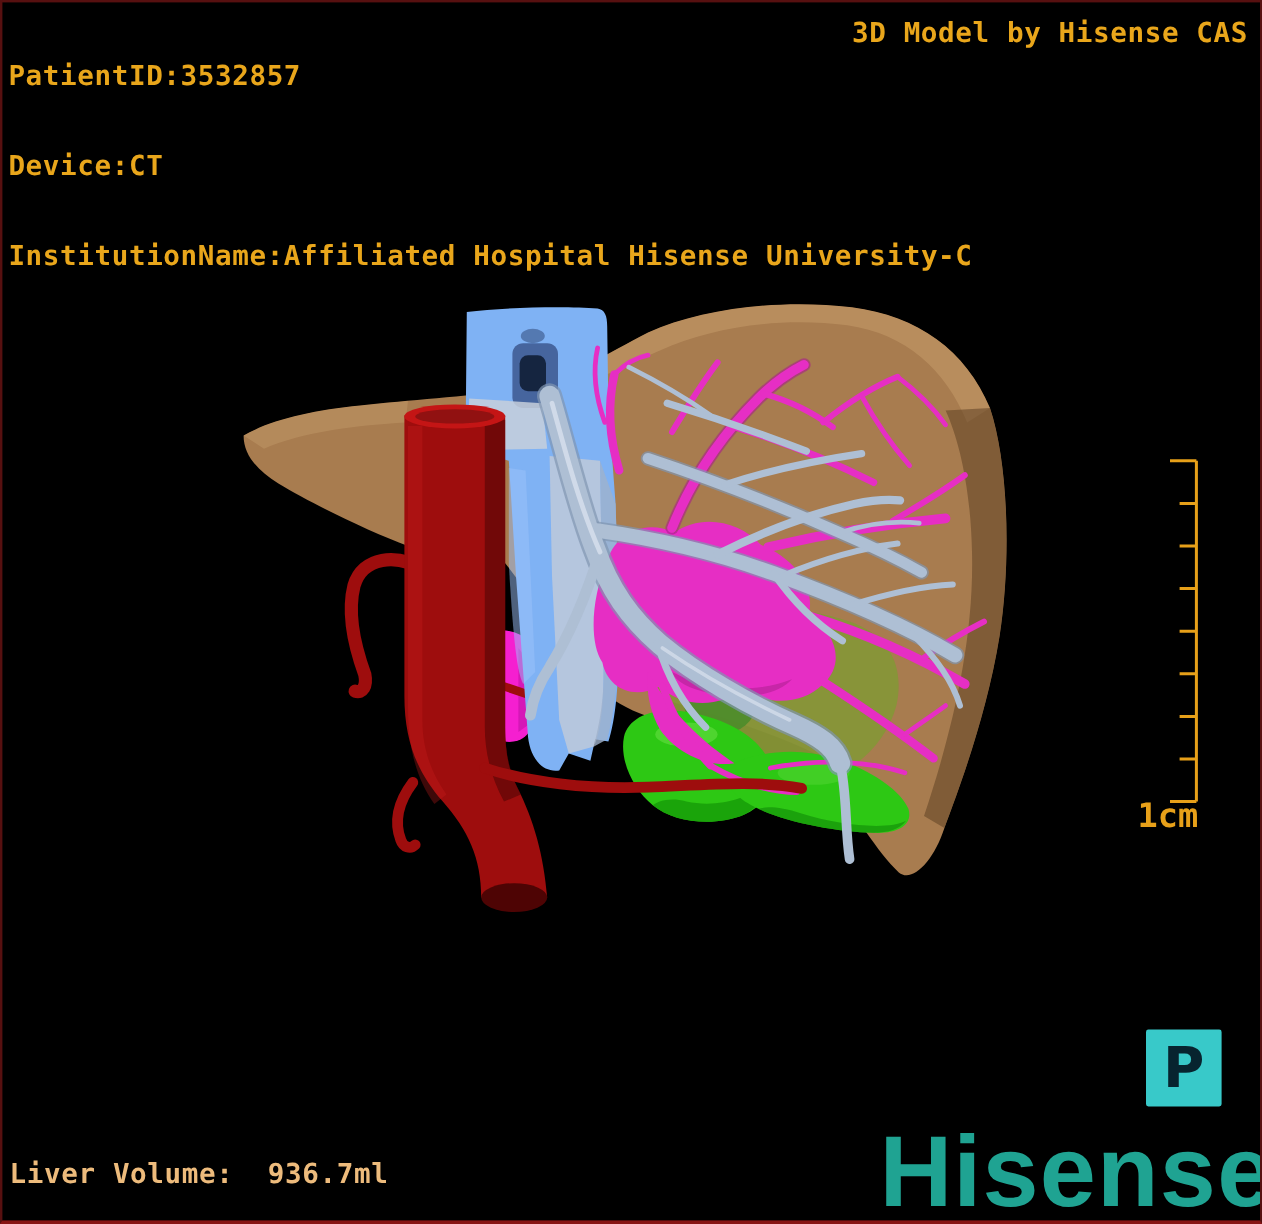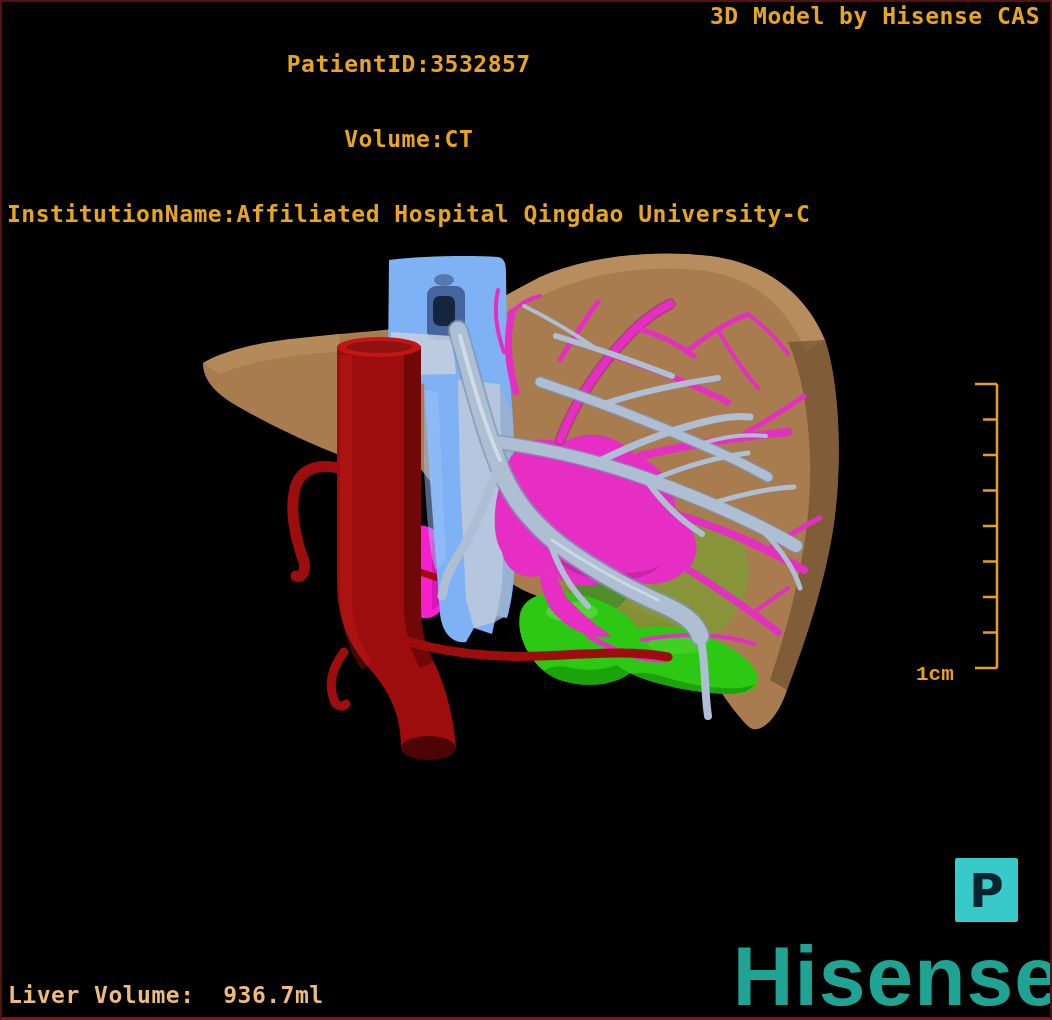--- a/index.html
+++ b/index.html
@@ -6,34 +6,34 @@
   body{
     width:1052px;height:1020px;
     background:var(--background,#000);
     position:relative;overflow:hidden;
     font-family:"DejaVu Sans Mono",monospace;
   }
   .model-svg{position:absolute;left:0;top:0;width:1052px;height:1020px;}
   .patient-info{
     position:absolute;left:7px;top:2px;
     color:var(--overlay-text);font-size:23px;font-weight:bold;
-    line-height:25px;letter-spacing:.5px;white-space:pre;text-align:center;
+    line-height:25px;letter-spacing:.5px;white-space:pre;
   }
   .app-title{
-    position:absolute;right:12px;top:3px;
+    position:absolute;right:12px;top:15px;
     color:var(--overlay-text);font-size:23px;font-weight:bold;letter-spacing:.5px;
   }
   .volume-readout{
-    position:absolute;left:8px;bottom:12px;
+    position:absolute;left:8px;bottom:28px;
     color:var(--volume-text);font-size:23px;font-weight:bold;
     letter-spacing:.5px;white-space:pre;
   }
   .scale-label{
-    position:absolute;left:916px;top:663px;width:70px;
-    color:var(--scale-bar);font-size:21px;font-weight:bold;font-family:Liberation Mono, monospace;
+    position:absolute;left:948px;top:663px;width:70px;
+    color:var(--scale-bar);font-size:28px;font-weight:bold;
   }
   .p-marker{
     position:absolute;right:34px;bottom:98px;width:63px;height:64px;
     background:var(--marker-bg);border-radius:2px;
     display:flex;align-items:center;justify-content:center;
   }
   .p-marker span{
     color:var(--marker-text);font-size:47px;font-weight:bold;
     font-family:"DejaVu Sans",sans-serif;line-height:1;
   }
@@ -183,22 +183,22 @@
         <line x1="983" x2="997" y1="526" y2="526"></line>
         <line x1="983" x2="997" y1="561.5" y2="561.5"></line>
         <line x1="983" x2="997" y1="597" y2="597"></line>
         <line x1="983" x2="997" y1="632.5" y2="632.5"></line>
       </g>
   </g>
 </svg>
 
 <div class="patient-info">
   <div>PatientID:3532857</div>
-  <div>Volume:CT</div>
-  <div>InstitutionName:Affiliated Hospital Qingdao University-C</div>
+  <div>Device:CT</div>
+  <div>InstitutionName:Affiliated Hospital Hisense University-C</div>
 </div>
 
 <div class="app-title">3D Model by Hisense CAS</div>
 
 <div class="scale-label">1cm</div>
 
 <div class="p-marker">
   <span>P</span>
 </div>
 

